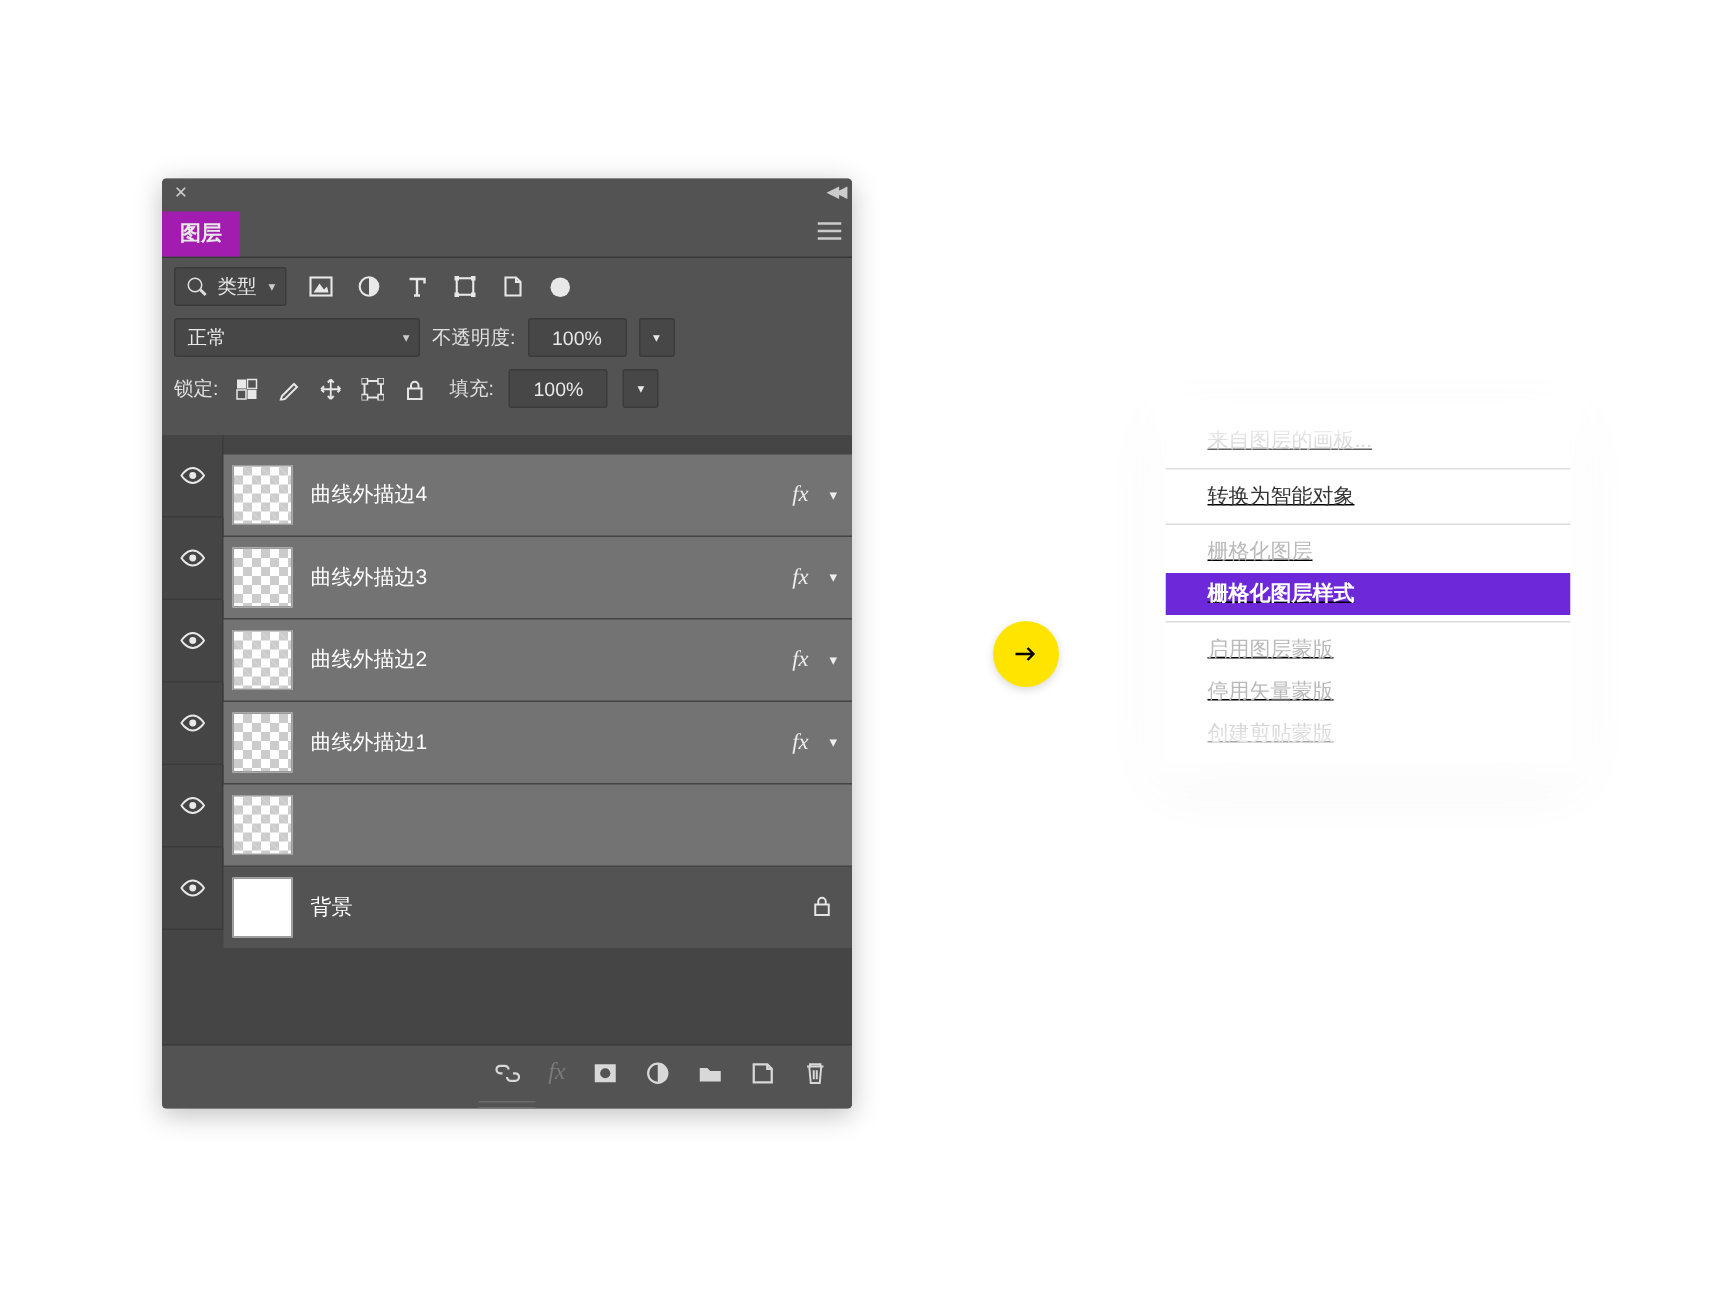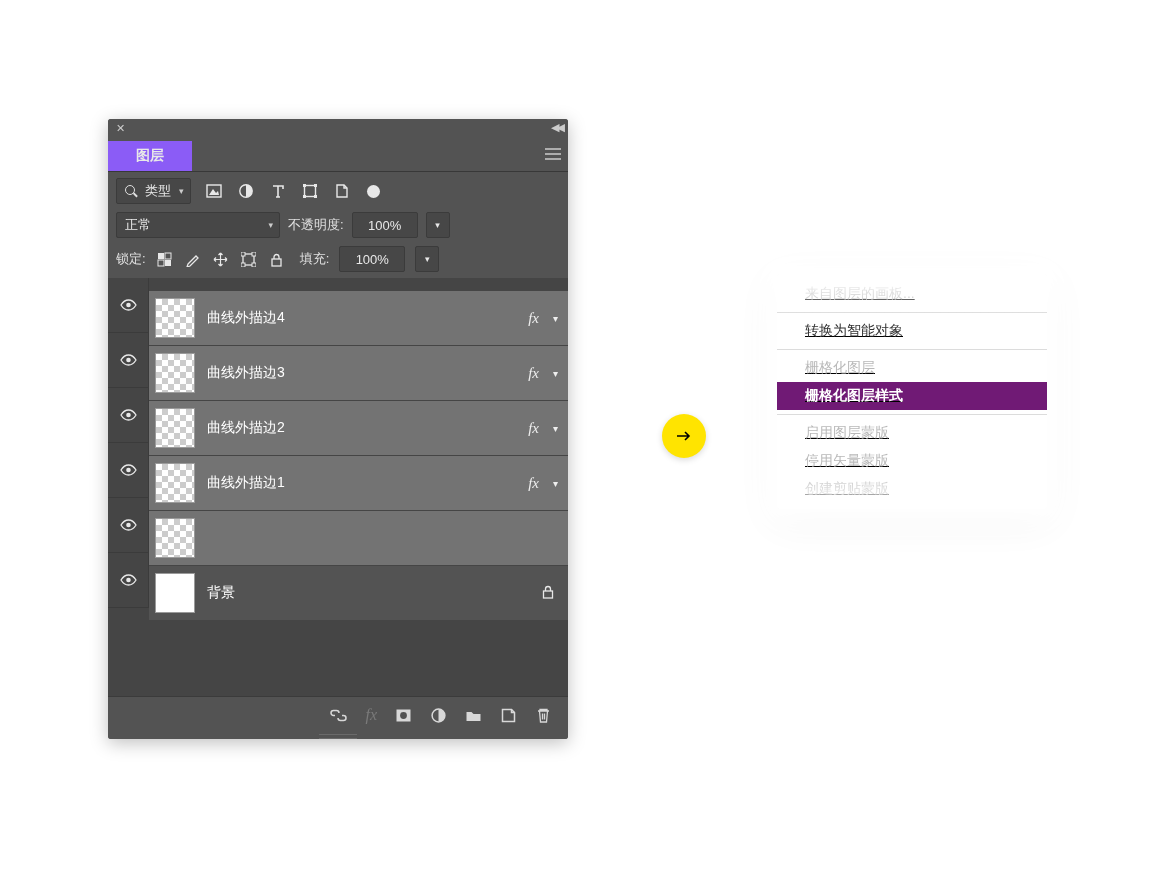--- a/index.html
+++ b/index.html
@@ -10,21 +10,21 @@
     background:#535353;color:#e8e8e8;font-size:13px;border-radius:3px;
     box-shadow:0 4px 18px rgba(0,0,0,.25);
     display:flex;flex-direction:column;overflow:hidden;
   }
   
   .panel-top{height:18px;background:#535353;position:relative;}
   .panel-top .close{position:absolute;left:8px;top:3px;font-size:11px;color:#ccc;cursor:pointer;}
   .panel-top .collapse{position:absolute;right:6px;top:2px;font-size:11px;color:#ccc;cursor:pointer;letter-spacing:-3px;}
   
   .tab-row{height:34px;display:flex;align-items:stretch;background:#535353;border-bottom:1px solid #383838;}
-  .tab{padding:0 28px;display:flex;align-items:center;background:#8b5cf6;font-size:14px;font-weight:bold;position:relative;top:4px;height:30px;}
+  .tab{padding:0 12px;display:flex;align-items:center;background:#a21caf;font-size:14px;font-weight:bold;position:relative;top:4px;height:30px;}
   .tab-fill{flex:1;}
   .hamburger{width:30px;display:flex;align-items:center;justify-content:center;color:#ccc;cursor:pointer;}
   .hamburger svg{width:16px;height:12px;}
 
   
   .panel-body{background:#535353;padding:6px 0 0 8px;flex-shrink:0;}
   .filter-row{display:flex;align-items:center;gap:14px;height:26px;margin-bottom:8px;}
   .dropdown{display:flex;align-items:center;height:24px;border:1px solid #3b3b3b;background:#474747;padding:0 6px 0 8px;gap:8px;color:#e8e8e8;border-radius:2px;cursor:pointer;}
   .dropdown .chev{font-size:9px;color:#ccc;}
   .filter-row .ico{width:18px;height:18px;display:flex;align-items:center;justify-content:center;color:#e8e8e8;cursor:pointer;}
@@ -32,21 +32,21 @@
   .dot{width:13px;height:13px;border-radius:50%;background:#e8e8e8;}
 
   
   .row2{display:flex;align-items:center;height:26px;gap:8px;margin-bottom:8px;}
   .blend-dd{flex:0 0 148px;gap:44px;}
   .lbl{font-size:13px;color:#e0e0e0;}
   .pct-box{display:flex;align-items:center;height:24px;border:1px solid #3b3b3b;background:#474747;padding:0 8px;border-radius:2px;min-width:48px;justify-content:center;}
   .pct-chev{width:22px;height:24px;border:1px solid #3b3b3b;background:#474747;display:flex;align-items:center;justify-content:center;border-radius:2px;font-size:9px;cursor:pointer;}
 
   
-  .row3{display:flex;align-items:center;height:26px;gap:10px;margin-bottom:6px;}
+  .row3{display:flex;align-items:center;height:26px;gap:10px;margin-bottom:18px;}
   .row3 .lico{width:18px;height:18px;display:flex;align-items:center;justify-content:center;cursor:pointer;}
   .row3 .lico svg{width:15px;height:15px;}
 
   
   .layers{background:#454545;flex:1;overflow:hidden;}
   .layer{display:flex;align-items:center;height:54px;border-bottom:1px solid #3b3b3b;}
   .layer .eye{width:40px;display:flex;align-items:center;justify-content:center;border-right:1px solid #3b3b3b;height:100%;cursor:pointer;}
   .layer .eye svg{width:17px;height:12px;}
   .layer .content{flex:1;height:100%;display:flex;align-items:center;background:#737373;padding-left:6px;gap:12px;cursor:pointer;margin-top:26px;}
   .layer .content.plain{background:#535353;}
@@ -76,21 +76,21 @@
 
   
   .menu-wrap{position:absolute;left:777px;top:274px;width:270px;border-radius:4px;overflow:hidden;
     box-shadow:0 0 30px 18px rgba(255,255,255,1),0 10px 40px rgba(0,0,0,.08);text-decoration:underline;}
   .menu-wrap::before,.menu-wrap::after{content:"";position:absolute;left:0;right:0;height:42px;pointer-events:none;z-index:3;}
   .menu-wrap::before{top:0;background:linear-gradient(#fff, rgba(255,255,255,0));}
   .menu-wrap::after{bottom:0;background:linear-gradient(rgba(255,255,255,0), #fff);}
   .menu{background:#fff;font-size:14px;color:#333;padding:6px 0;}
   .mi{height:28px;display:flex;align-items:center;padding:0 28px;cursor:pointer;white-space:nowrap;}
   .mi.disabled{color:#b9b9b9;cursor:default;}
-  .mi.selected{background:#701a75;color:#fff;font-weight:bold;}
+  .mi.selected{background:#6d28d9;color:#fff;font-weight:bold;}
   .sep{height:1px;background:#dcdcdc;margin:4px 0;}
 
   .search-ico{display:inline-block;width:12px;height:12px;position:relative;}
   .search-ico::before{content:"";position:absolute;width:8px;height:8px;border:1.5px solid #e0e0e0;border-radius:50%;left:0;top:0;}
   .search-ico::after{content:"";position:absolute;width:5px;height:1.5px;background:#e0e0e0;transform:rotate(45deg);left:8px;top:9px;}
 </style>
 </head>
 <body>
 
 <div class="panel">

